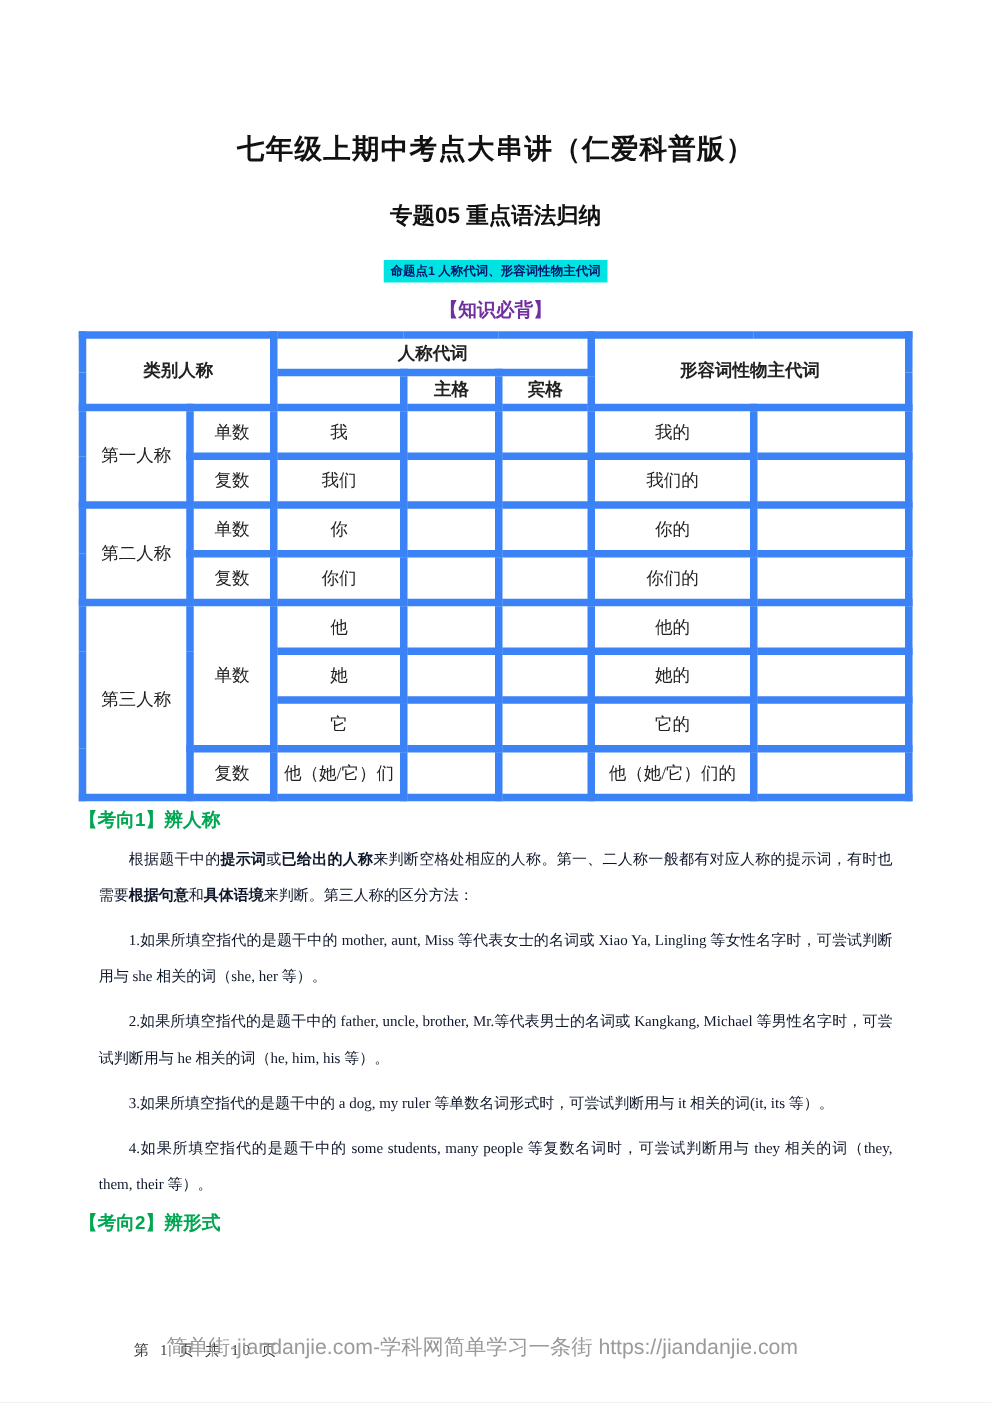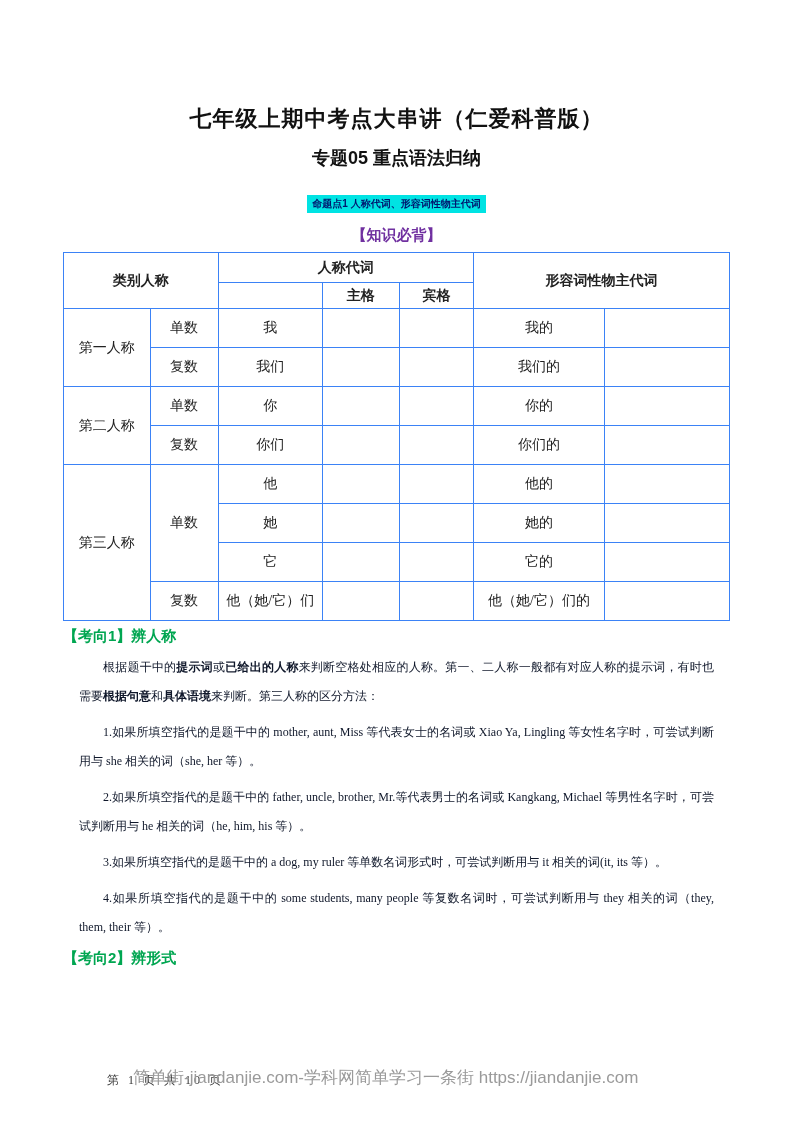--- a/index.html
+++ b/index.html
@@ -18,21 +18,21 @@
   .doc-title {
     padding-top: 104px;
     text-align: center;
     font-family: "Liberation Sans", "DejaVu Sans", sans-serif;
     font-weight: bold;
     font-size: 22px;
     color: #111;
     letter-spacing: 1px;
   }
   .doc-subtitle {
-    margin-top: 12px;
+    margin-top: 26px;
     text-align: center;
     font-family: "Liberation Sans", "DejaVu Sans", sans-serif;
     font-weight: bold;
     font-size: 18px;
     color: #111;
   }
   .topic-row { margin-top: 23px; text-align: center; }
   .topic-highlight {
     display: inline-block;
     background: var(--highlight-bg, #00e3e3);
@@ -51,21 +51,21 @@
     text-align: center;
   }
 
   table.pronoun-table {
     width: 100%;
     margin-top: 7px;
     border-collapse: collapse;
     table-layout: fixed;
   }
   .pronoun-table th, .pronoun-table td {
-    border: 1px solid #3b82f6;
+    border: 6px solid #3b82f6;
     text-align: center;
     vertical-align: middle;
     font-size: 14px;
     font-weight: normal;
     padding: 2px 3px;
     color: #222;
   }
   .pronoun-table thead th { font-weight: bold; }
   .pronoun-table tr.hdr1 th { height: 30px; }
   .pronoun-table tr.hdr2 th { height: 26px; }

